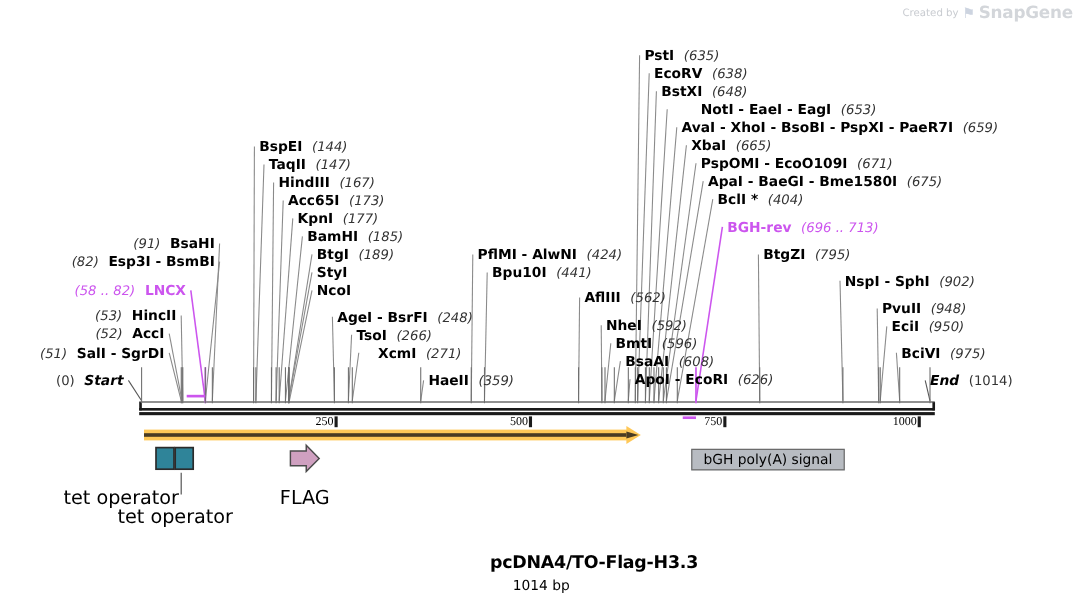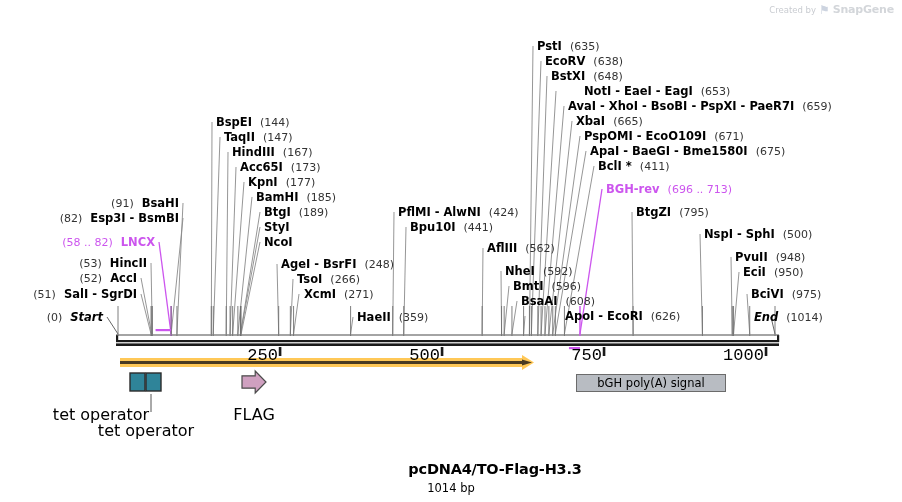--- a/index.html
+++ b/index.html
@@ -34,21 +34,21 @@
     top: 3px;
     display: flex;
     align-items: center;
     gap: 3px;
     font-size: 8.5px;
     color: #c9ccd1;
     font-family: "DejaVu Sans", sans-serif;
     white-space: nowrap;
   }
   .watermark .wm-brand {
-    font-size: 11px;
+    font-size: 14px;
     font-weight: bold;
     color: #d3d6da;
     letter-spacing: -0.2px;
   }
   .watermark .wm-flag {
     color: #cdd4e0;
     font-size: 12px;
     line-height: 1;
   }
   
@@ -58,20 +58,21 @@
     font-family: "DejaVu Sans", sans-serif;
     font-size: 11.5px;
     font-weight: bold;
     color: #000000;
     line-height: 11px;
   }
   .enz .pos {
     font-weight: normal;
     color: #333333;
     font-size: 11px;
+    font-style: italic;
   }
   .enz.ra { transform: translateX(-100%); }
   .enz.primer { color: #cc55ee; font-weight: bold; }
   .enz.primer .pos { color: #cc55ee; font-weight: normal; }
   .enz.terminus { font-style: italic; font-weight: bold; }
   .enz.terminus .pos { font-style: normal; font-weight: normal; }
   
   .featlabel {
     position: absolute;
     white-space: nowrap;
@@ -87,22 +88,22 @@
     font-family: "DejaVu Sans", sans-serif;
     font-size: 11.5px;
     color: #000000;
     text-align: center;
     line-height: 16px;
     white-space: nowrap;
   }
   
   .ruler-num {
     position: absolute;
-    font-family: Liberation Mono, monospace;
-    font-size: 17px;
+    font-family: Liberation Serif, serif;
+    font-size: 10px;
     color: #000000;
     white-space: nowrap;
     transform: translateX(-100%);
   }
   
   .title-main {
     position: absolute;
     left: 0;
     width: 902px;
     text-align: center;
@@ -253,54 +254,54 @@
       <div class="enz" style="left: 224px; top: 132px;"><span>TaqII</span>&nbsp; <span class="pos">(147)</span></div>
       <div class="enz" style="left: 232px; top: 147px;"><span>HindIII</span>&nbsp; <span class="pos">(167)</span></div>
       <div class="enz" style="left: 240px; top: 162px;"><span>Acc65I</span>&nbsp; <span class="pos">(173)</span></div>
       <div class="enz" style="left: 248px; top: 177px;"><span>KpnI</span>&nbsp; <span class="pos">(177)</span></div>
       <div class="enz" style="left: 256px; top: 192px;"><span>BamHI</span>&nbsp; <span class="pos">(185)</span></div>
       <div class="enz" style="left: 264px; top: 207px;"><span>BtgI</span>&nbsp; <span class="pos">(189)</span></div>
       <div class="enz" style="left: 264px; top: 222px; text-align: center;"><span>StyI</span></div>
       <div class="enz" style="left: 264px; top: 237px;"><span>NcoI</span></div>
       <div class="enz" style="left: 281px; top: 259px;"><span>AgeI - BsrFI</span>&nbsp; <span class="pos">(248)</span></div>
       <div class="enz" style="left: 297px; top: 274px;"><span>TsoI</span>&nbsp; <span class="pos">(266)</span></div>
-      <div class="enz" style="left: 304px; top: 289px;"><span>XcmI</span>&nbsp; <span class="pos">(271)</span></div>
+      <div class="enz" style="left: 315px; top: 289px;"><span>XcmI</span>&nbsp; <span class="pos">(271)</span></div>
       <div class="enz" style="left: 357px; top: 312px;"><span>HaeII</span>&nbsp; <span class="pos">(359)</span></div>
       <div class="enz" style="left: 398px; top: 207px;"><span>PflMI - AlwNI</span>&nbsp; <span class="pos">(424)</span></div>
       <div class="enz" style="left: 410px; top: 222px;"><span>Bpu10I</span>&nbsp; <span class="pos">(441)</span></div>
       <div class="enz" style="left: 487px; top: 243px;"><span>AflIII</span>&nbsp; <span class="pos">(562)</span></div>
       <div class="enz" style="left: 505px; top: 266px;"><span>NheI</span>&nbsp; <span class="pos">(592)</span></div>
       <div class="enz" style="left: 513px; top: 281px;"><span>BmtI</span>&nbsp; <span class="pos">(596)</span></div>
       <div class="enz" style="left: 521px; top: 296px;"><span>BsaAI</span>&nbsp; <span class="pos">(608)</span></div>
-      <div class="enz" style="left: 529px; top: 311px; padding-left: 36px;"><span>ApoI - EcoRI</span>&nbsp; <span class="pos">(626)</span></div>
+      <div class="enz" style="left: 529px; top: 311px;"><span>ApoI - EcoRI</span>&nbsp; <span class="pos">(626)</span></div>
       <div class="enz" style="left: 537px; top: 41px;"><span>PstI</span>&nbsp; <span class="pos">(635)</span></div>
       <div class="enz" style="left: 545px; top: 56px;"><span>EcoRV</span>&nbsp; <span class="pos">(638)</span></div>
       <div class="enz" style="left: 551px; top: 71px;"><span>BstXI</span>&nbsp; <span class="pos">(648)</span></div>
       <div class="enz" style="left: 584px; top: 86px;"><span>NotI - EaeI - EagI</span>&nbsp; <span class="pos">(653)</span></div>
       <div class="enz" style="left: 568px; top: 101px;"><span>AvaI - XhoI - BsoBI - PspXI - PaeR7I</span>&nbsp; <span class="pos">(659)</span></div>
       <div class="enz" style="left: 576px; top: 116px;"><span>XbaI</span>&nbsp; <span class="pos">(665)</span></div>
       <div class="enz" style="left: 584px; top: 131px;"><span>PspOMI - EcoO109I</span>&nbsp; <span class="pos">(671)</span></div>
       <div class="enz" style="left: 590px; top: 146px;"><span>ApaI - BaeGI - Bme1580I</span>&nbsp; <span class="pos">(675)</span></div>
-      <div class="enz" style="left: 598px; top: 161px;"><span>BclI *</span>&nbsp; <span class="pos">(411)</span></div>
+      <div class="enz" style="left: 598px; top: 161px;"><span>BclI *</span>&nbsp; <span class="pos">(404)</span></div>
       <div class="enz primer" style="left: 606px; top: 184px;"><span>BGH-rev</span>&nbsp; <span class="pos">(696 .. 713)</span></div>
       <div class="enz" style="left: 636px; top: 207px;"><span>BtgZI</span>&nbsp; <span class="pos">(795)</span></div>
-      <div class="enz" style="left: 704px; top: 229px;"><span>NspI - SphI</span>&nbsp; <span class="pos">(500)</span></div>
+      <div class="enz" style="left: 704px; top: 229px;"><span>NspI - SphI</span>&nbsp; <span class="pos">(902)</span></div>
       <div class="enz" style="left: 735px; top: 252px;"><span>PvuII</span>&nbsp; <span class="pos">(948)</span></div>
       <div class="enz" style="left: 743px; top: 267px;"><span>EciI</span>&nbsp; <span class="pos">(950)</span></div>
       <div class="enz" style="left: 751px; top: 289px;"><span>BciVI</span>&nbsp; <span class="pos">(975)</span></div>
-      <div class="enz terminus" style="left: 754px; top: 312px; text-align: right;"><span>End</span>&nbsp; <span class="pos">(1014)</span></div>
+      <div class="enz terminus" style="left: 775px; top: 312px; text-align: right;"><span>End</span>&nbsp; <span class="pos">(1014)</span></div>
     </div>
   <div id="ruler-labels">
       <div class="ruler-num" style="left: 277.982px; top: 346px;">250</div>
       <div class="ruler-num" style="left: 439.964px; top: 346px;">500</div>
       <div class="ruler-num" style="left: 601.947px; top: 346px;">750</div>
       <div class="ruler-num" style="left: 763.929px; top: 346px;">1000</div>
     </div>
   <div id="feature-labels">
       <div class="featlabel" style="left: 101px; top: 405px; transform: translateX(-50%);">tet operator</div>
       <div class="featlabel" style="left: 146px; top: 421px; transform: translateX(-50%);">tet operator</div>
       <div class="featlabel" style="left: 254px; top: 405px; transform: translateX(-50%);">FLAG</div>
-      <div class="featbox" style="left: 576px; top: 374px; width: 150px; height: 18px; background: rgb(184, 188, 194);"><span>bGH poly(A) signal</span></div>
+      <div class="featbox" style="left: 576px; top: 374px; width: 128px; height: 18px; background: rgb(184, 188, 194);"><span>bGH poly(A) signal</span></div>
     </div>
 
   <div class="title-main" style="top:461px;padding-left:44px;">pcDNA4/TO-Flag-H3.3</div>
   <div class="title-sub" style="top:481px;">1014 bp</div>
 </div>
 
 </body></html>

